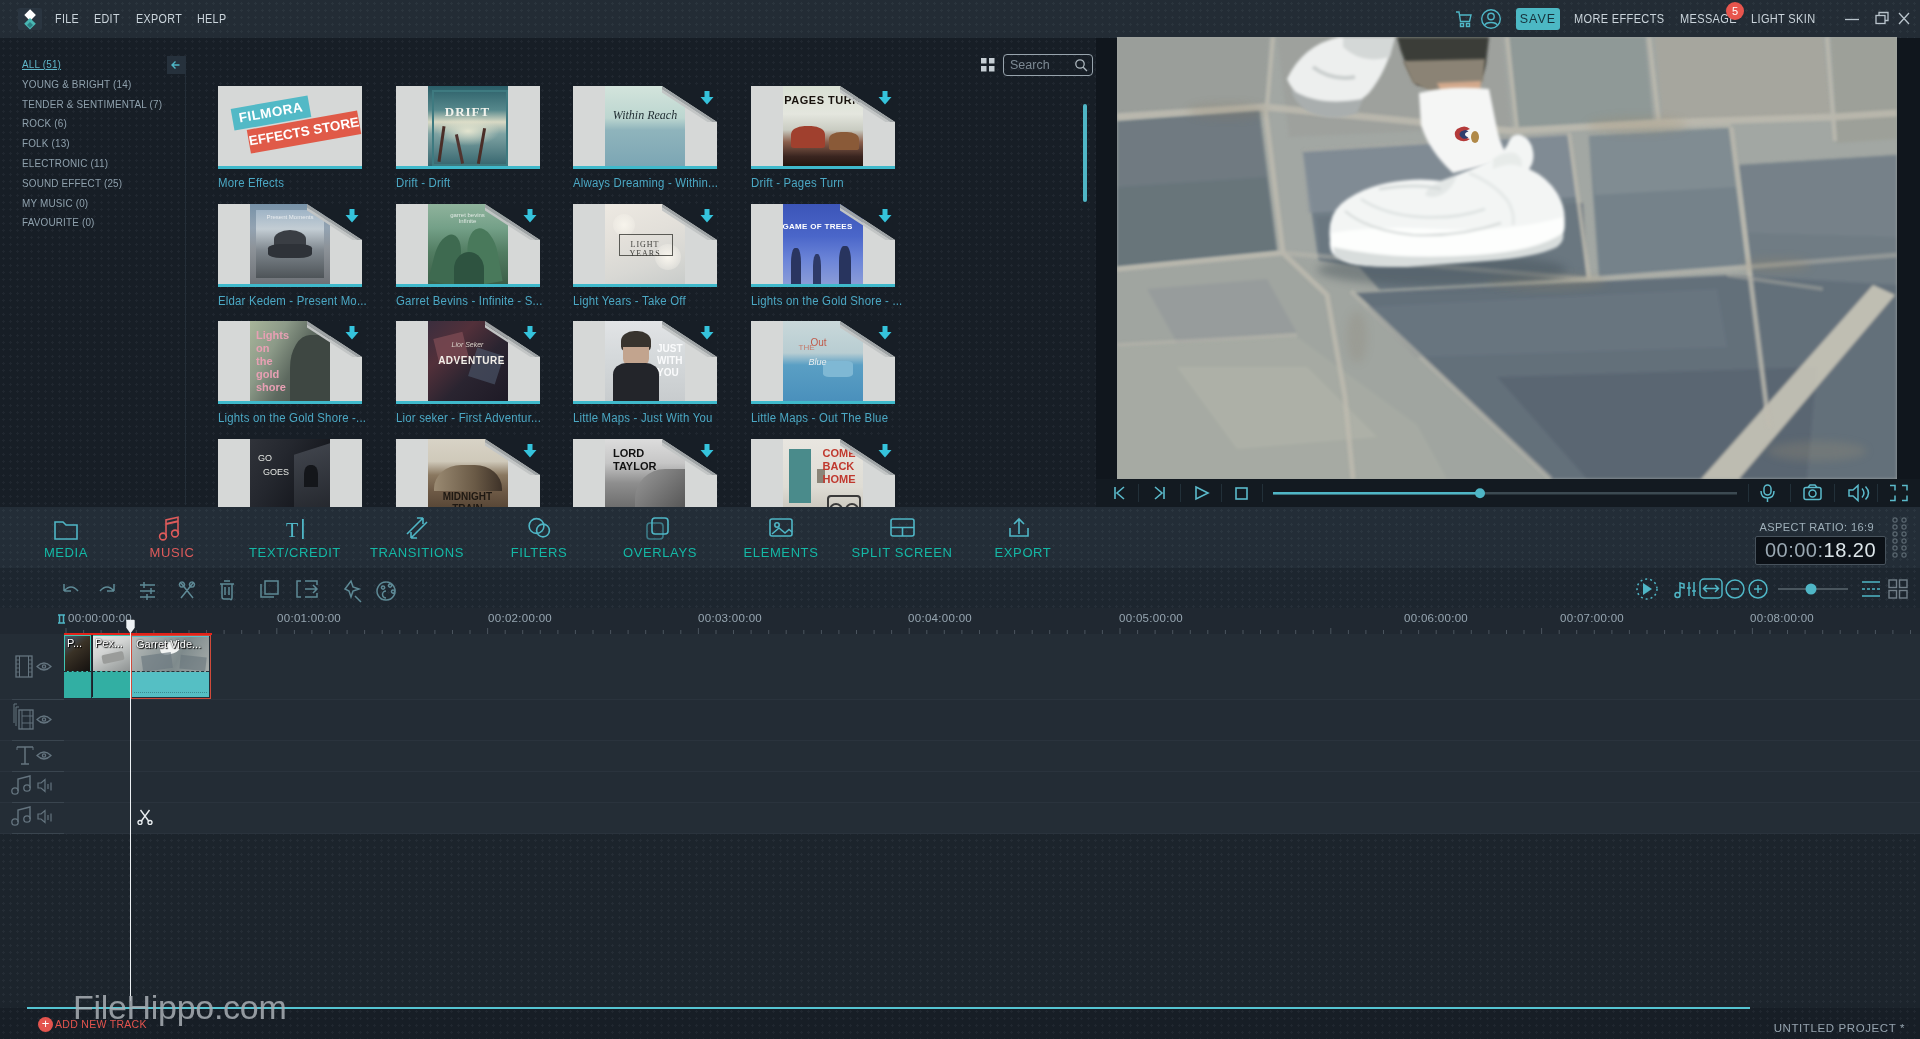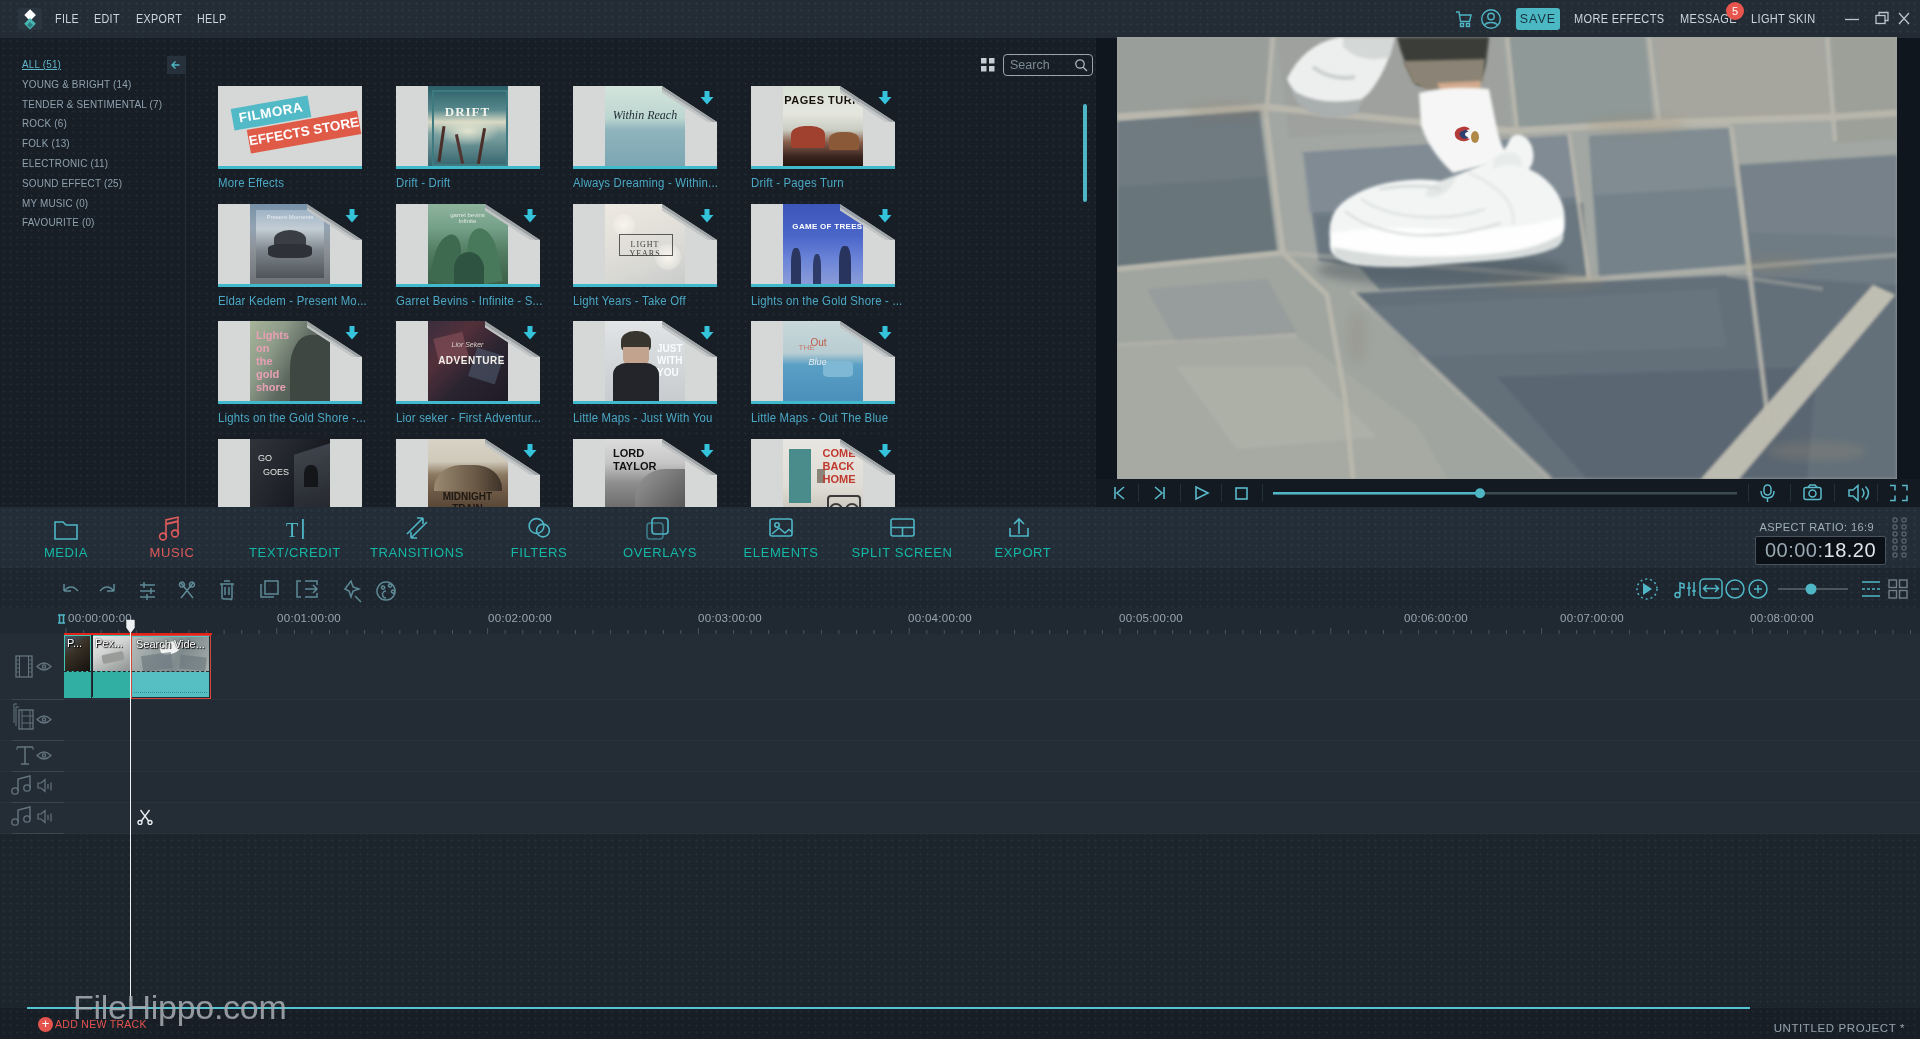--- a/index.html
+++ b/index.html
@@ -209,21 +209,21 @@
 <div class="tbar"></div>
 <div class="ctitle">Light Years - Take Off</div>
 </div>
 <div class="card" style="left:750.5px;top:203.5px;">
 <div class="thumb">
           <div class="art">
             <div class="abs" style="left:0;top:0;width:80px;height:80px;background:linear-gradient(180deg,#3C55B8 0%,#4A66C9 40%,#6C85D8 70%,#8A9CD8 100%);"></div>
 <div class="abs" style="left:8px;top:44px;width:10px;height:36px;background:#2A3560;border-radius:40% 40% 0 0;"></div>
 <div class="abs" style="left:30px;top:50px;width:8px;height:30px;background:#2E3A68;border-radius:40% 40% 0 0;"></div>
 <div class="abs" style="left:56px;top:42px;width:12px;height:38px;background:#28345E;border-radius:40% 40% 0 0;"></div>
-<div class="abs" style="left:0;top:18px;width:80px;text-align:right;color:#FFFFFF;font-size:8px;font-weight:bold;letter-spacing:0.3px;white-space:nowrap;">GAME OF TREES</div>
+<div class="abs" style="left:0;top:18px;width:80px;text-align:left;color:#FFFFFF;font-size:8px;font-weight:bold;letter-spacing:0.3px;white-space:nowrap;">GAME OF TREES</div>
           </div>
           <svg class="corner" width="55" height="36" viewBox="0 0 55 36">
 <polygon points="0,0 55,0 55,36" fill="#171E26"></polygon>
 <polygon points="0,0 55,36 50,36 0,3.4" fill="#9EA3A5"></polygon>
 <polygon points="0,3.4 50,36 45.5,36 0,6.6" fill="#C2C5C5"></polygon>
 <polygon points="42.5,5 47.5,5 47.5,11 51.5,11 45,18.5 38.5,11 42.5,11" fill="#35C3DC"></polygon>
 </svg>
         </div>
 <div class="tbar"></div>
 <div class="ctitle">Lights on the Gold Shore - ...</div>
@@ -679,21 +679,21 @@
   <div class="cliptxt" style="left:3px;top:2px;">Pex...</div>
 </div>
 <div class="abs" style="left:131px;top:634.5px;width:80px;height:64px;border:1.5px solid #D04A3A;box-sizing:border-box;">
   <div class="abs" style="left:0;top:0;width:77px;height:36px;background:linear-gradient(120deg,#B8BDBC 0%,#9AA2A2 30%,#7E8A8C 60%,#A8AEAC 100%);border-top:1px solid #56C2CE;"></div>
   <div class="abs" style="left:28px;top:6px;width:20px;height:12px;background:#F2F4F3;border-radius:40%;transform:rotate(-16deg);"></div>
   <div class="abs" style="left:10px;top:18px;width:30px;height:16px;background:#6E7B82;transform:rotate(-8deg);opacity:0.7;"></div>
   <div class="abs" style="left:48px;top:20px;width:26px;height:14px;background:#67747B;transform:rotate(6deg);opacity:0.6;"></div>
   <div class="abs" style="left:0;top:36px;width:77px;height:25px;background:#55BFC4;"></div>
   <div class="abs" style="left:0;top:35px;width:77px;height:1px;border-top:1.5px dashed #26343A;"></div>
   <div class="abs" style="left:2px;top:56px;width:73px;height:1px;border-top:1px dotted #3A8A90;"></div>
-  <div class="cliptxt" style="left:4px;top:2px;width:70px;">Search Vide...</div>
+  <div class="cliptxt" style="left:4px;top:2px;width:70px;">Garret Vide...</div>
 </div>
 <div class="abs" style="left:91.5px;top:635px;width:1px;height:62px;background:#1A222A;"></div>
 
 <svg class="abs" style="left:137px;top:809px;" width="16" height="16" viewBox="0 0 16 16" fill="none" stroke="#E8ECEF" stroke-width="1.4">
   <path d="M3.5,1 L12,12.5 M12.5,1 L4,12.5"></path>
   <circle cx="3" cy="13.5" r="2"></circle>
     <circle cx="13" cy="13.5" r="2"></circle>
 </svg>
 
 <div class="abs" style="left:129.8px;top:620px;width:1.6px;height:381px;background:#EDF1F4;"></div>

